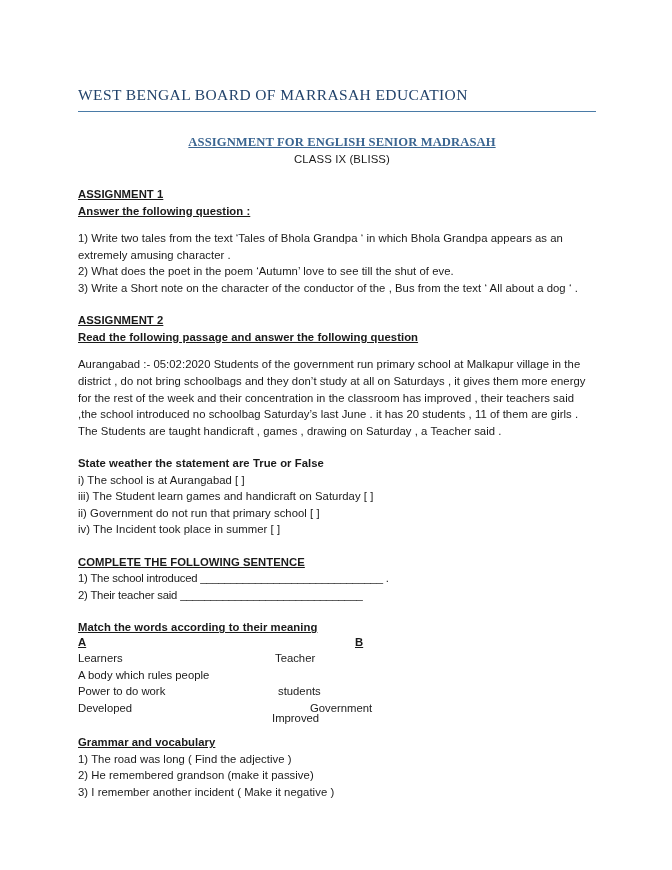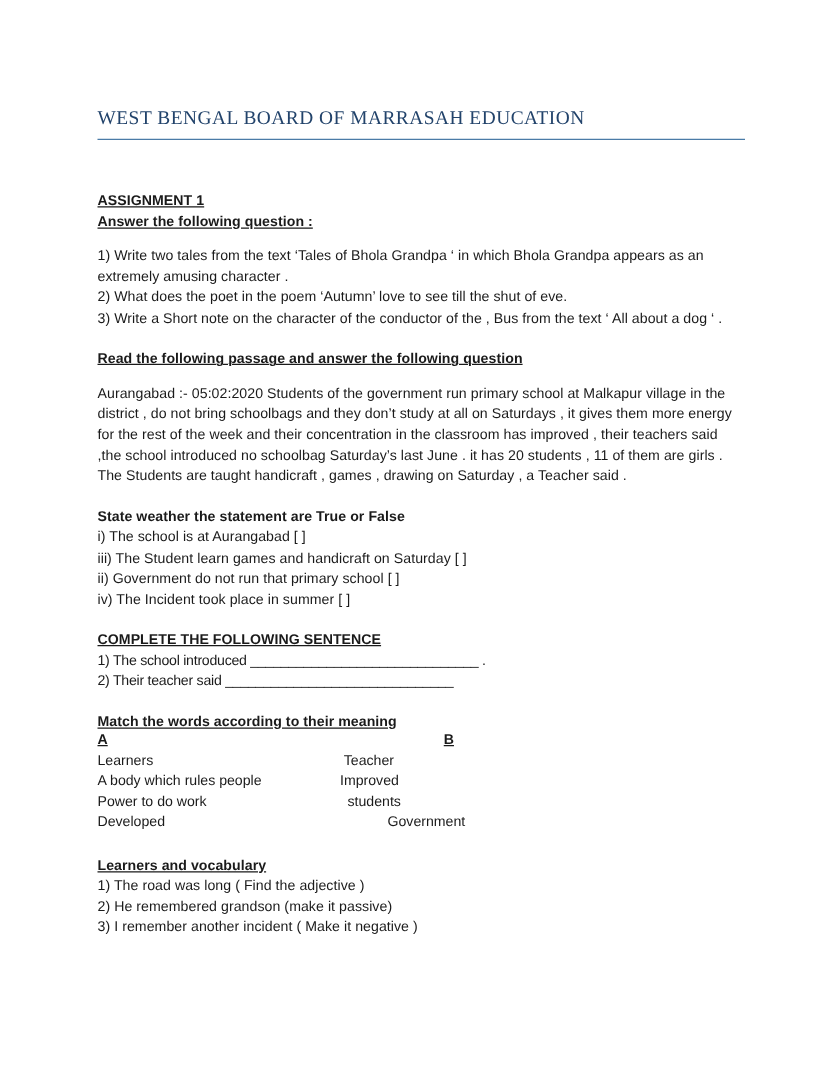--- a/index.html
+++ b/index.html
@@ -136,37 +136,42 @@
 </style>
 </head>
 <body>
 
 <div class="page">
   <div class="content">
 
     <div class="doc-title">WEST BENGAL BOARD OF MARRASAH EDUCATION</div>
     <div class="title-rule"></div>
 
+    <div class="subtitle-block">
+      <div class="subtitle">ASSIGNMENT FOR ENGLISH  SENIOR MADRASAH</div>
+      <div class="subtitle-2">CLASS IX (BLISS)</div>
+    </div>
 
     <div class="gap-lg"></div>
 
     <div class="section">
       <div class="head-ul">ASSIGNMENT 1</div>
       <div class="head-ul">Answer the following question :</div>
       <div class="gap-sm"></div>
       <div class="q-block">
         <div class="line">1) Write two tales from the text ‘Tales of Bhola Grandpa ‘ in which Bhola Grandpa appears as an extremely amusing character .</div>
         <div class="line">2) What does the poet in the poem ‘Autumn’ love to see till the shut of eve.</div>
         <div class="line">3) Write a Short note on the character of the conductor of the , Bus from the text ‘ All about a dog ‘ .</div>
       </div>
     </div>
 
     <div class="gap-md"></div>
 
     <div class="section">
+      <div class="head-ul">ASSIGNMENT 2</div>
       <div class="head-ul">Read the following passage and answer the following question</div>
       <div class="gap-sm"></div>
       <div class="para">Aurangabad :- 05:02:2020 Students of the government run primary school at Malkapur village in the district , do not bring schoolbags and they don’t study at all on Saturdays , it gives them more energy for the rest of the week and their concentration in the classroom has improved , their teachers said ,the school introduced no schoolbag Saturday’s last June . it has 20 students , 11 of them are girls . The Students are taught handicraft , games , drawing on Saturday , a Teacher said .</div>
 
       <div class="gap-md"></div>
 
       <div class="head-b">State weather the statement are True or False</div>
       <div>
         <div class="line">i) The school is at Aurangabad [ ]</div>
         <div class="line">iii) The Student learn games and handicraft on Saturday [ ]</div>
@@ -189,37 +194,37 @@
         <div class="match-head-row">
           <span class="col-a">A </span>
           <span class="col-b">B</span>
         </div>
         <div class="match-row">
           <span class="ca">Learners</span>
           <span class="cb" style="left: 197px;">Teacher</span>
         </div>
         <div class="match-row">
           <span class="ca">A body which rules people</span>
-          <span class="cb" style="left: 194px;">Improved</span>
+          <span class="cb" style="left: 194px; margin-top: 43px;">Improved</span>
         </div>
         <div class="match-row">
           <span class="ca">Power to do work</span>
           <span class="cb" style="left: 200px;">students</span>
         </div>
         <div class="match-row">
           <span class="ca">Developed</span>
           <span class="cb" style="left: 232px;">Government</span>
         </div>
       </div>
     </div>
 
     <div class="gap-md"></div>
 
     <div class="section">
-      <div class="head-ul">Learners and vocabulary</div>
+      <div class="head-ul">Grammar and vocabulary</div>
       <div>
         <div class="line">1) The road was long ( Find the adjective )</div>
         <div class="line">2) He remembered grandson (make it passive)</div>
         <div class="line">3) I remember another incident ( Make it negative )</div>
       </div>
     </div>
 
   </div>
 </div>
 

